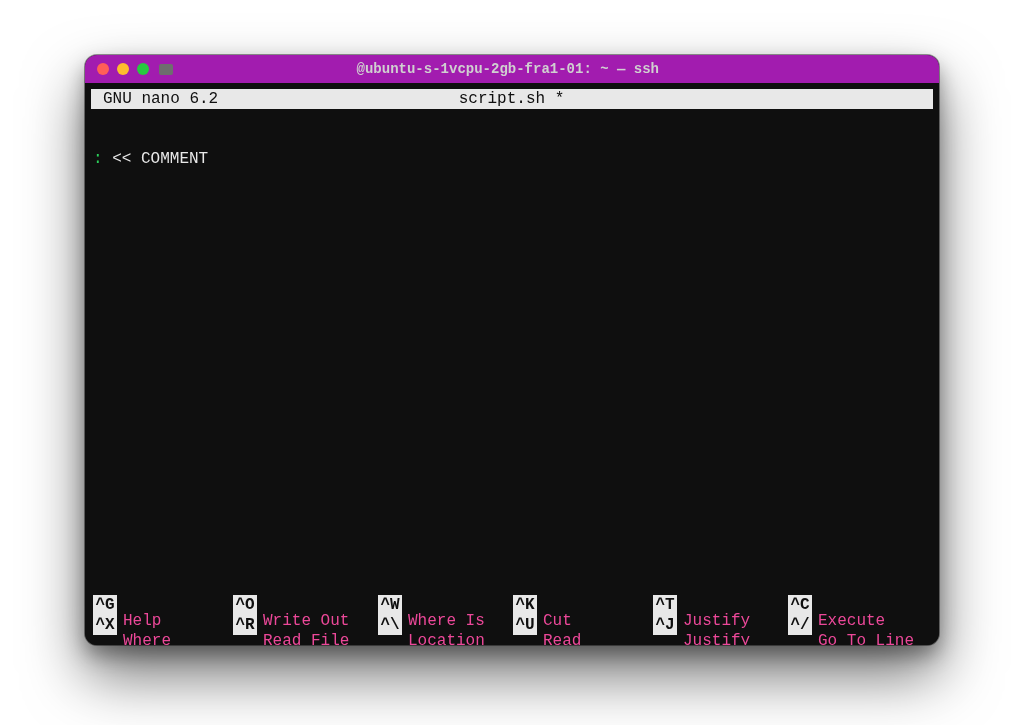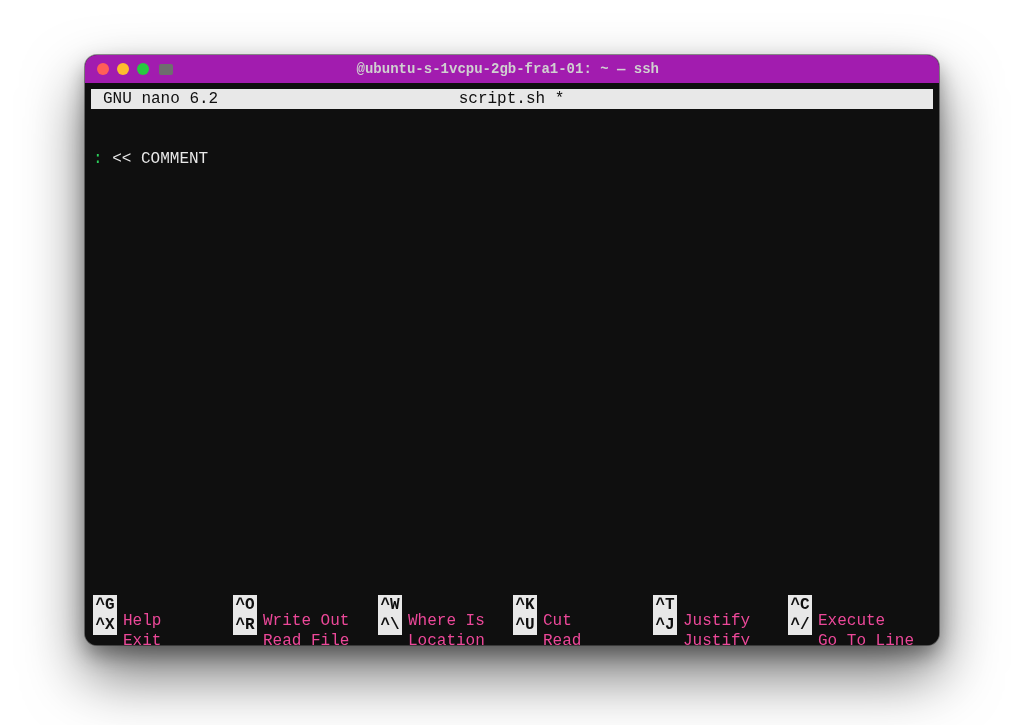--- a/index.html
+++ b/index.html
@@ -202,21 +202,21 @@
             <span class="keylabel">Justify</span>
           </div>
         <div class="shortcut col-f">
             <span class="keycap">^C</span>
             <span class="keylabel">Execute</span>
           </div>
       </div>
       <div class="footer-row">
         <div class="shortcut col-a">
             <span class="keycap">^X</span>
-            <span class="keylabel">Exit</span>
+            <span class="keylabel">Where</span>
           </div>
         <div class="shortcut col-b">
             <span class="keycap">^R</span>
             <span class="keylabel">Read File</span>
           </div>
         <div class="shortcut col-c">
             <span class="keycap">^\</span>
             <span class="keylabel">Location</span>
           </div>
         <div class="shortcut col-d">

